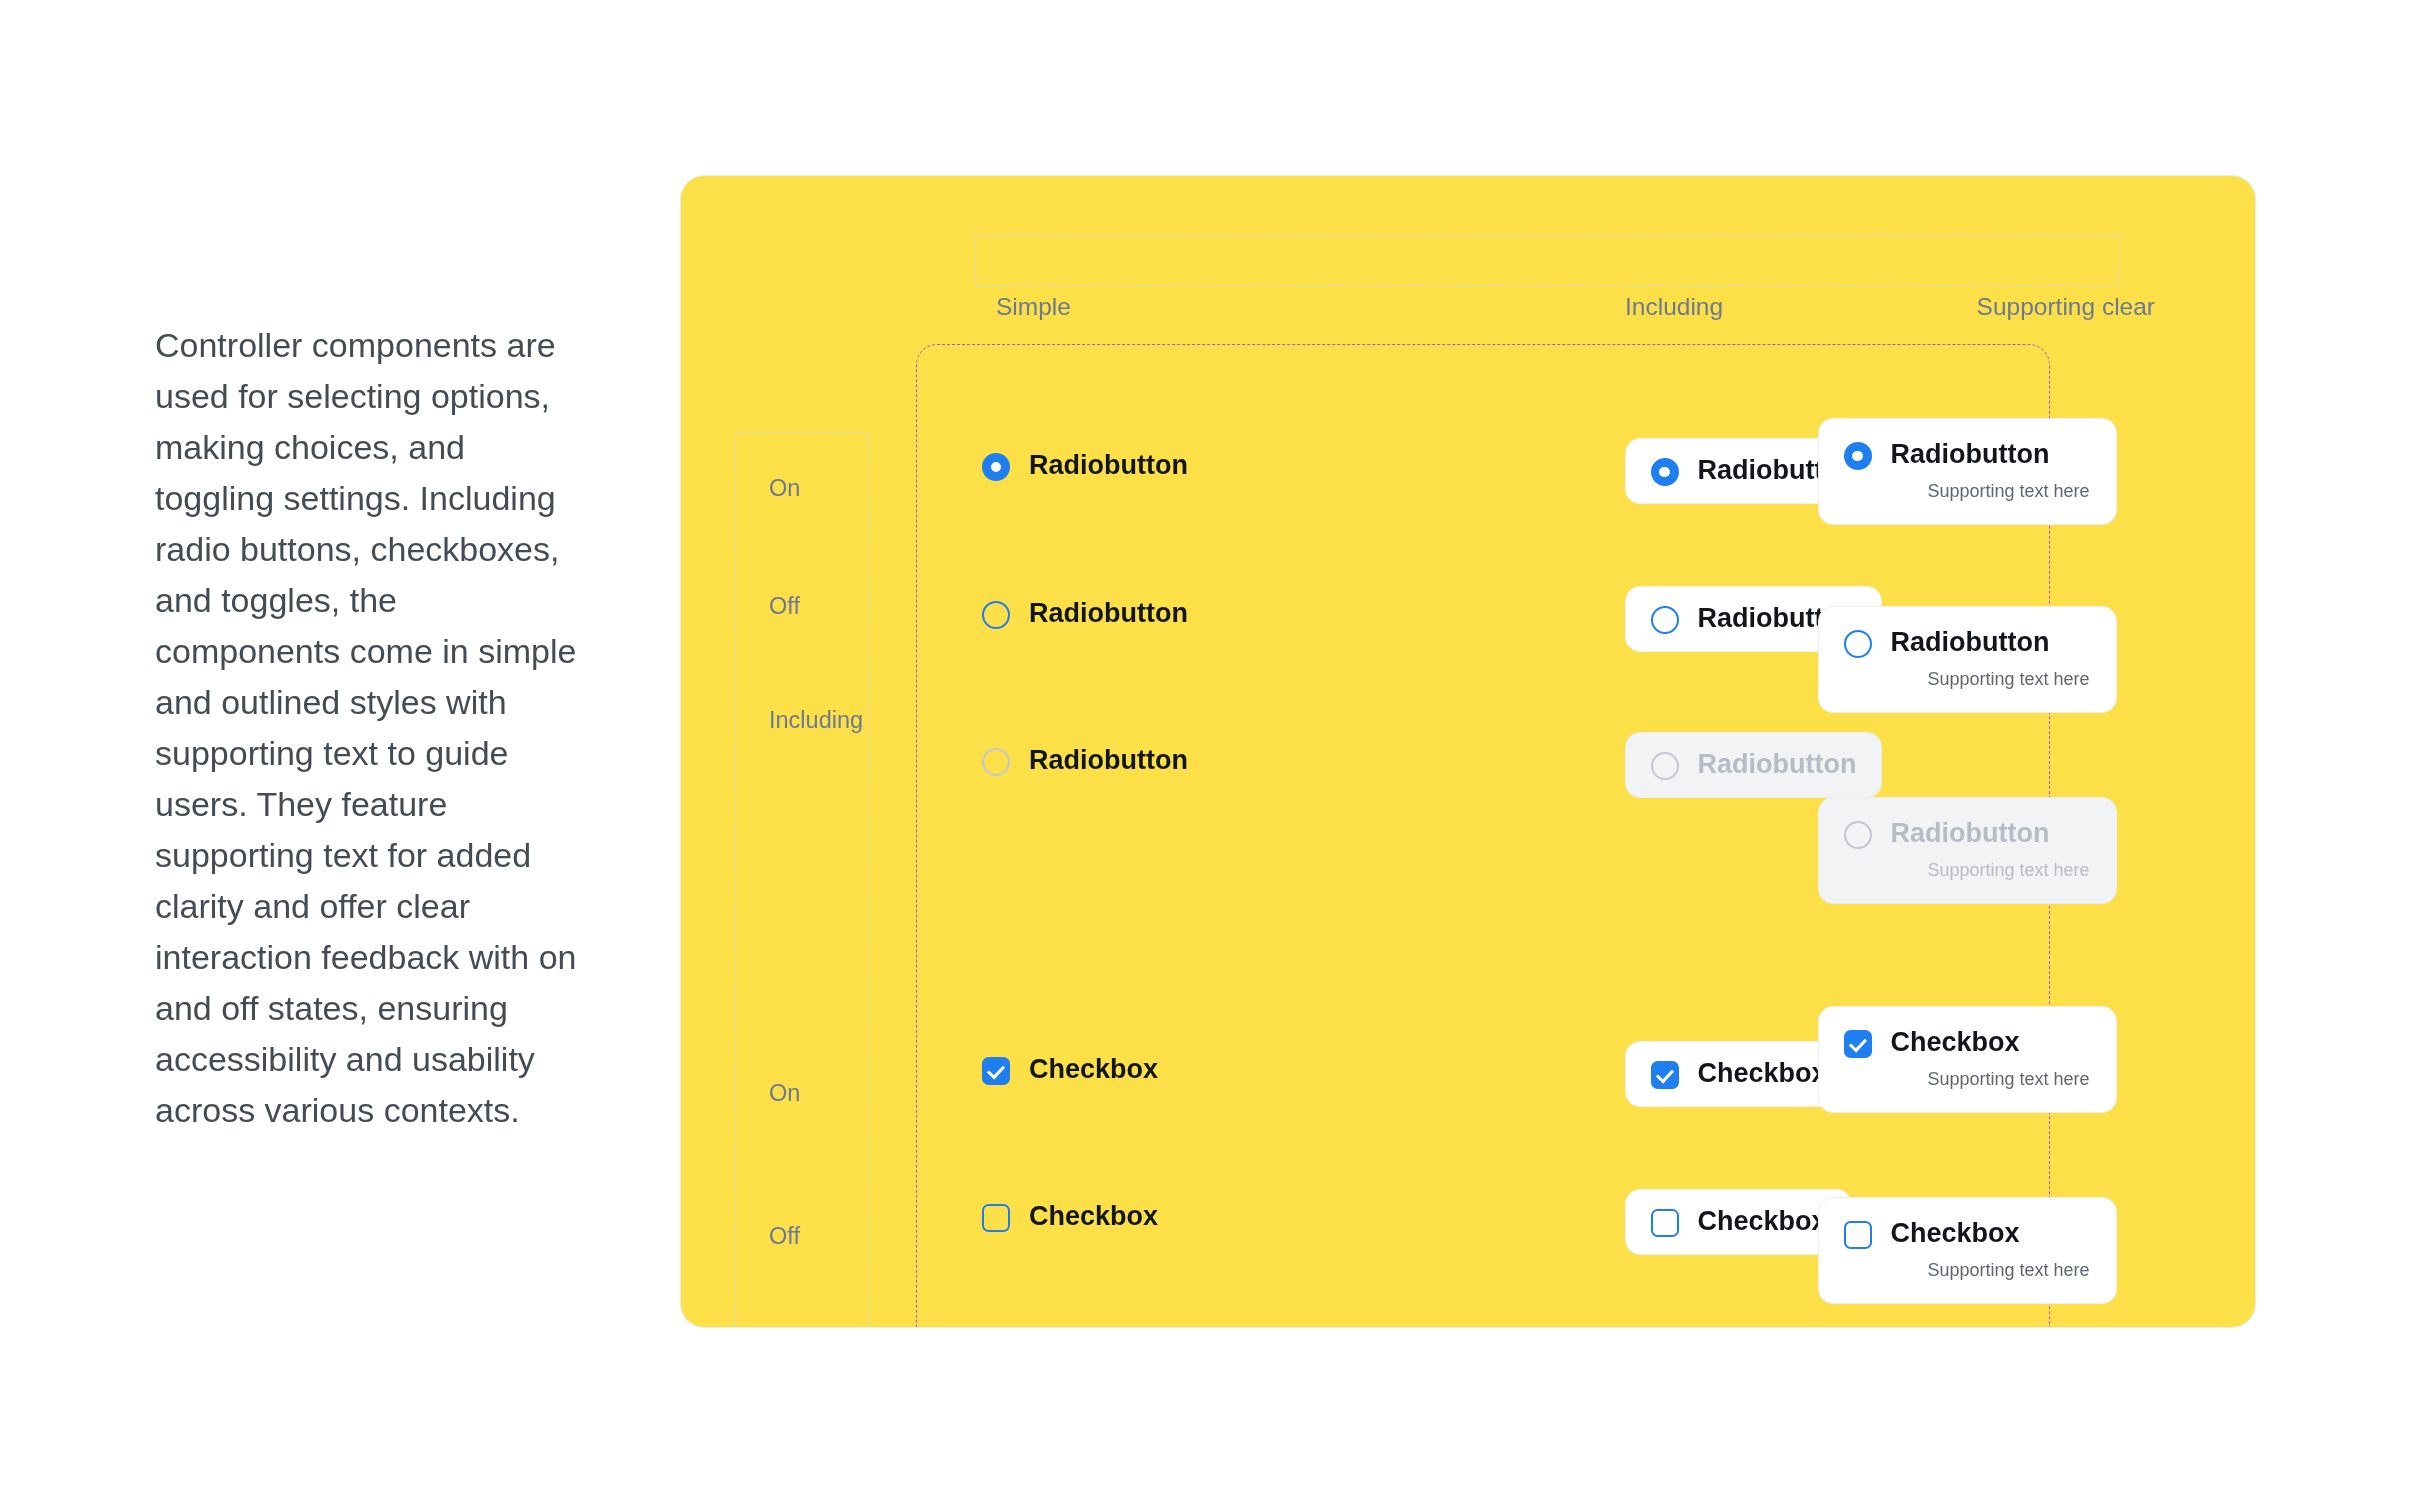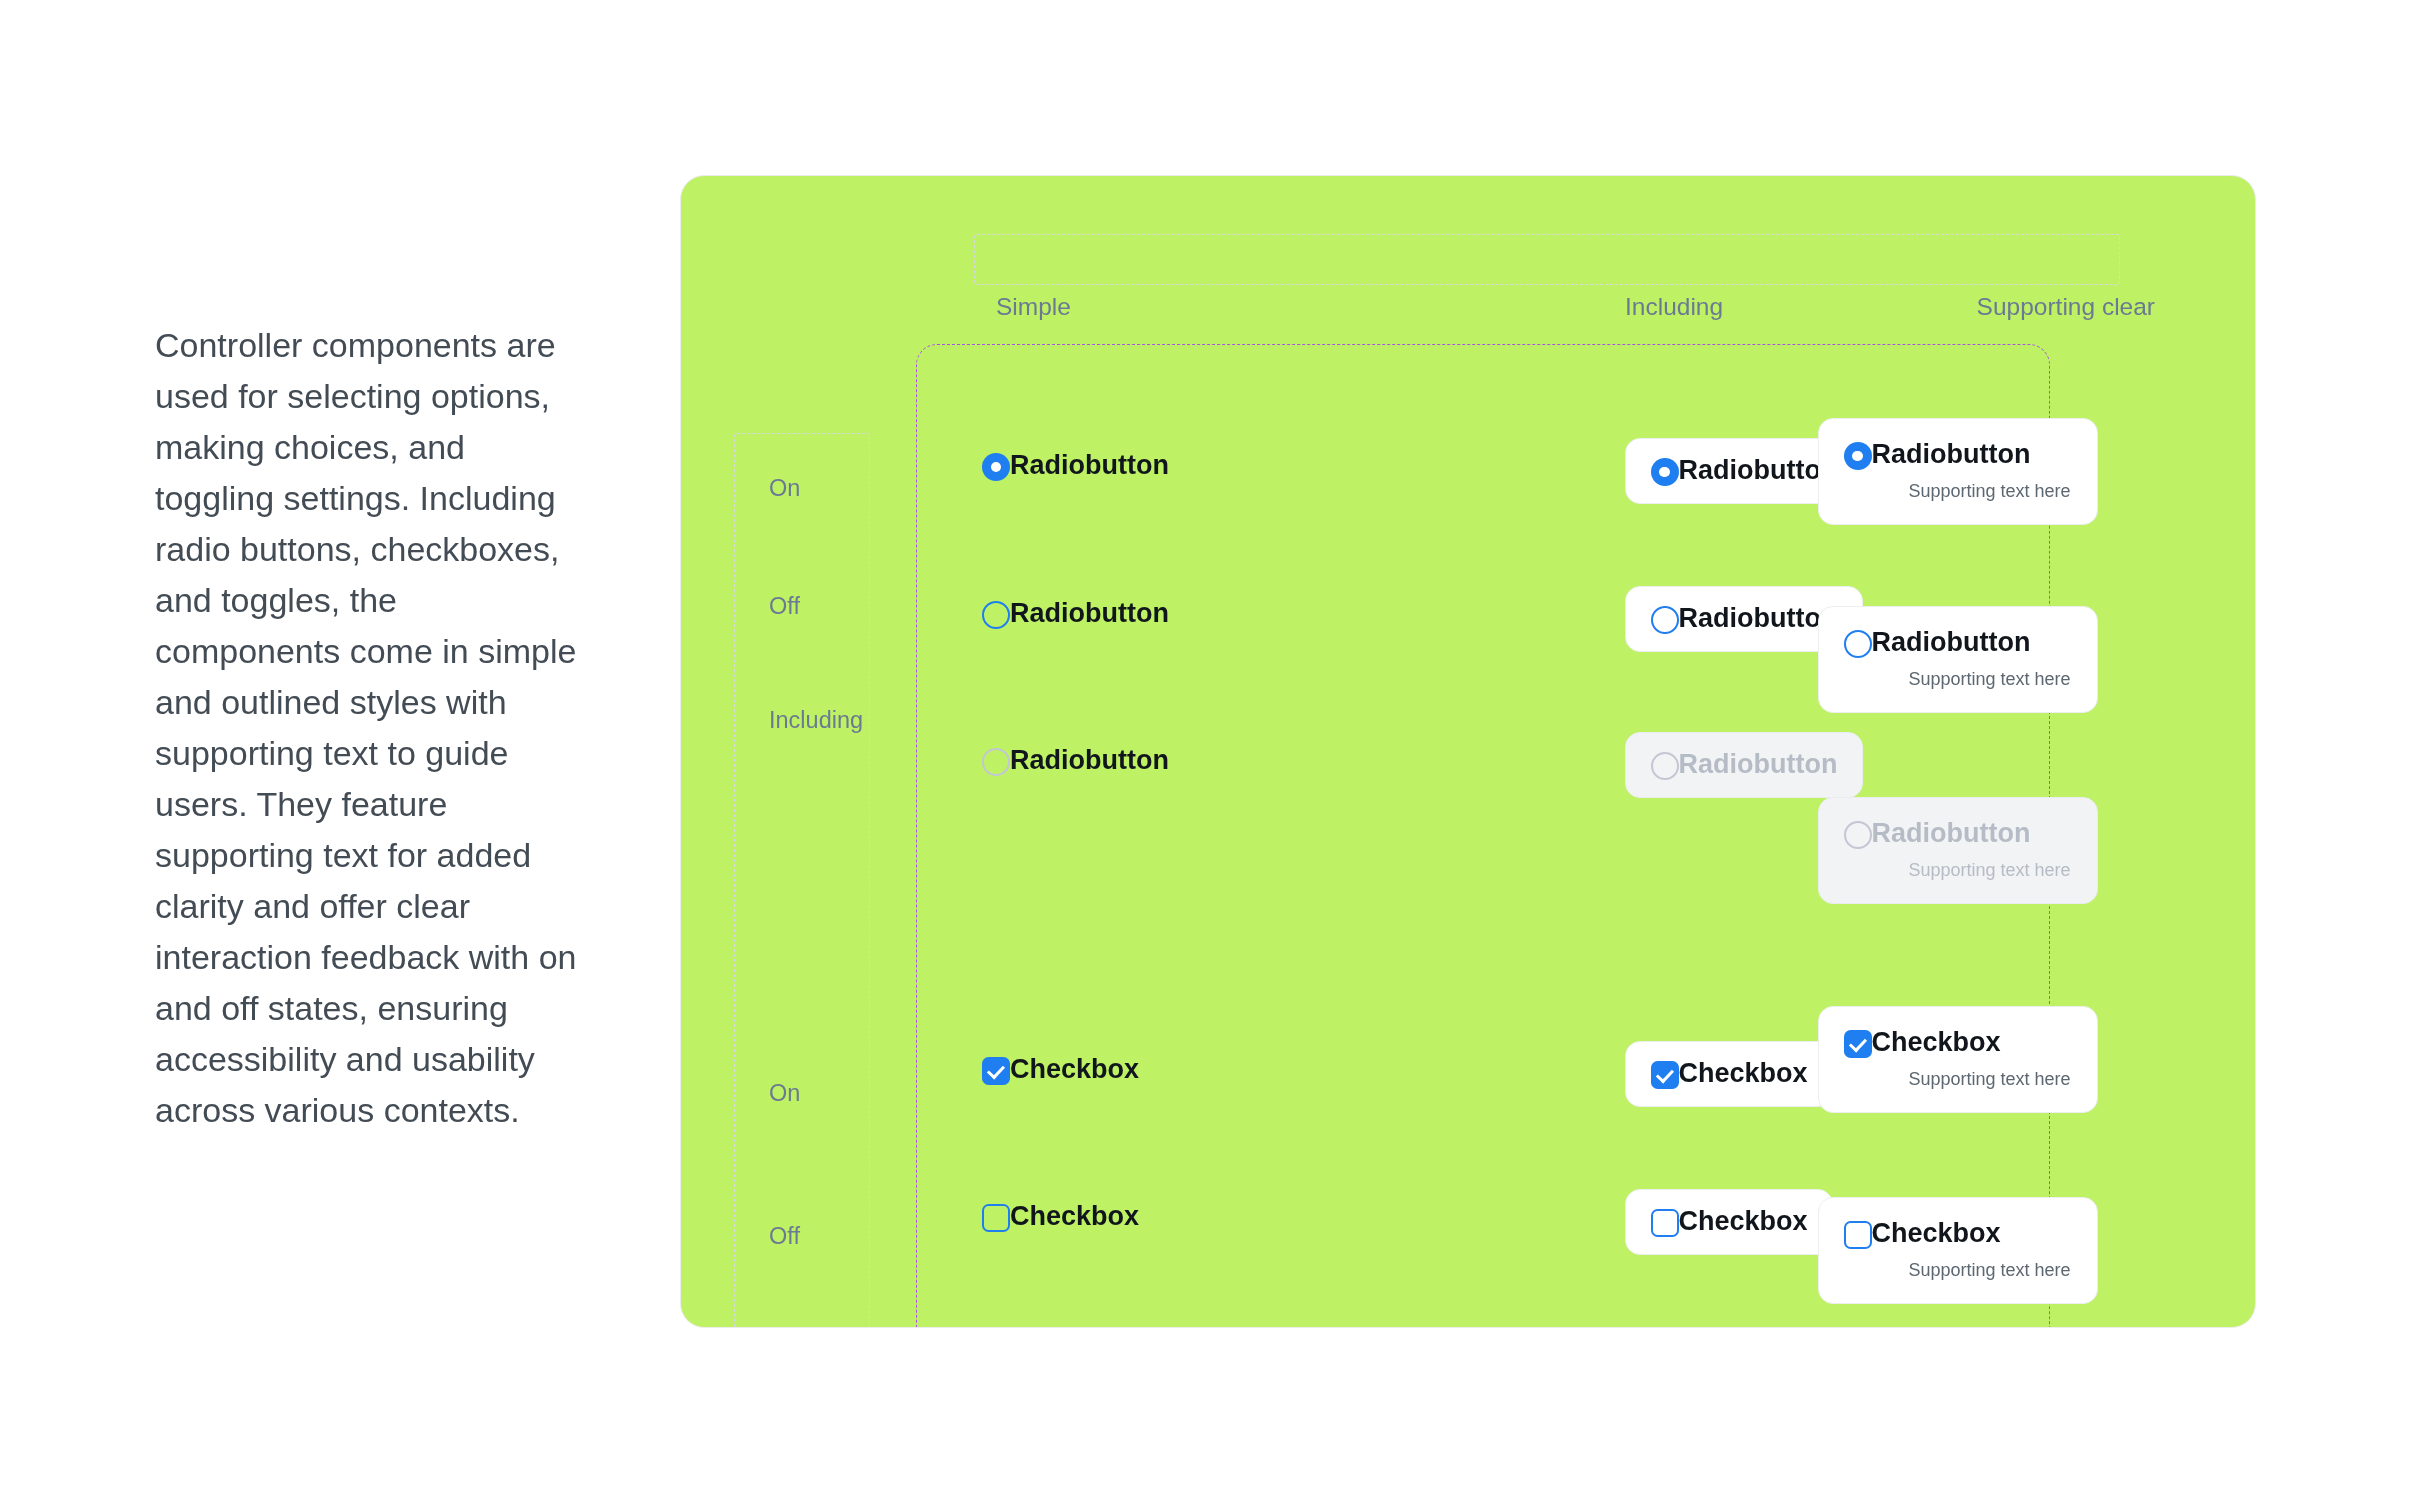--- a/index.html
+++ b/index.html
@@ -50,21 +50,21 @@
     font-weight: 400;
   }
 
   
   .panel {
     position: absolute;
     left: 680px;
     top: 175px;
     width: 1574px;
     height: 1151px;
-    background: #bef264;
+    background: #fde047;
     border: 0.9px solid #ececec;
     border-radius: 24.5px;
     overflow: hidden;
   }
 
   
   .head-guide {
     position: absolute;
     left: 293px;
     top: 58px;
@@ -120,20 +120,21 @@
     text-align: center;
   }
 
   
   .cell { position: absolute; }
 
   
   .ctl {
     display: flex;
     align-items: flex-start;
+    gap: 19px;
   }
   .ctl-texts { display: flex; flex-direction: column; }
 
   .ctl-label {
     font-size: 27px;
     font-weight: 600;
     color: #11161c;
     line-height: 1.05;
     white-space: nowrap;
   }

